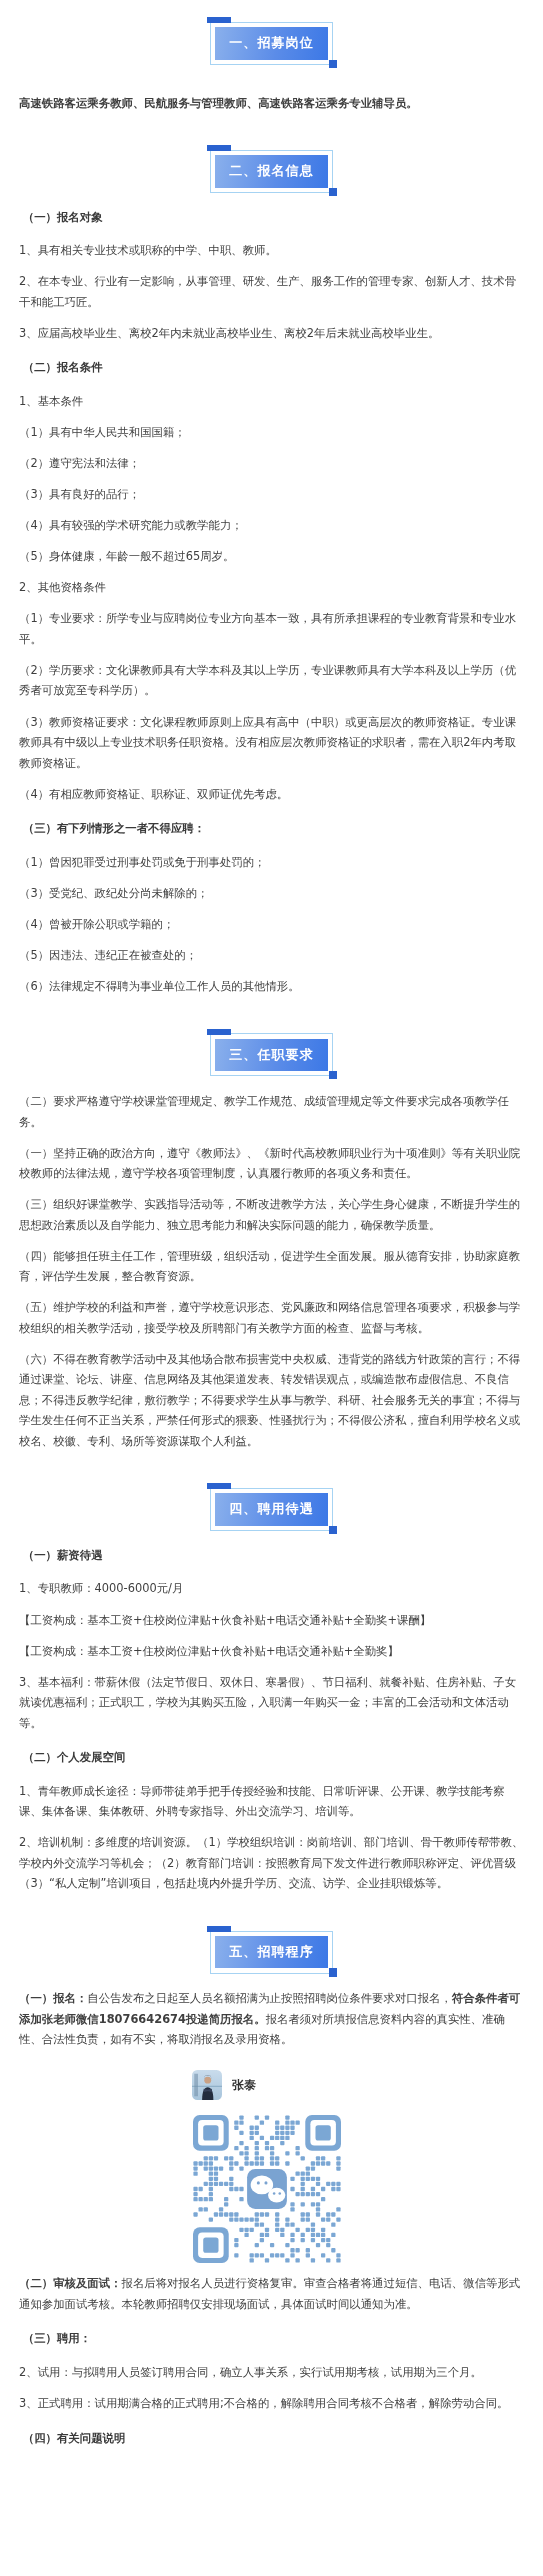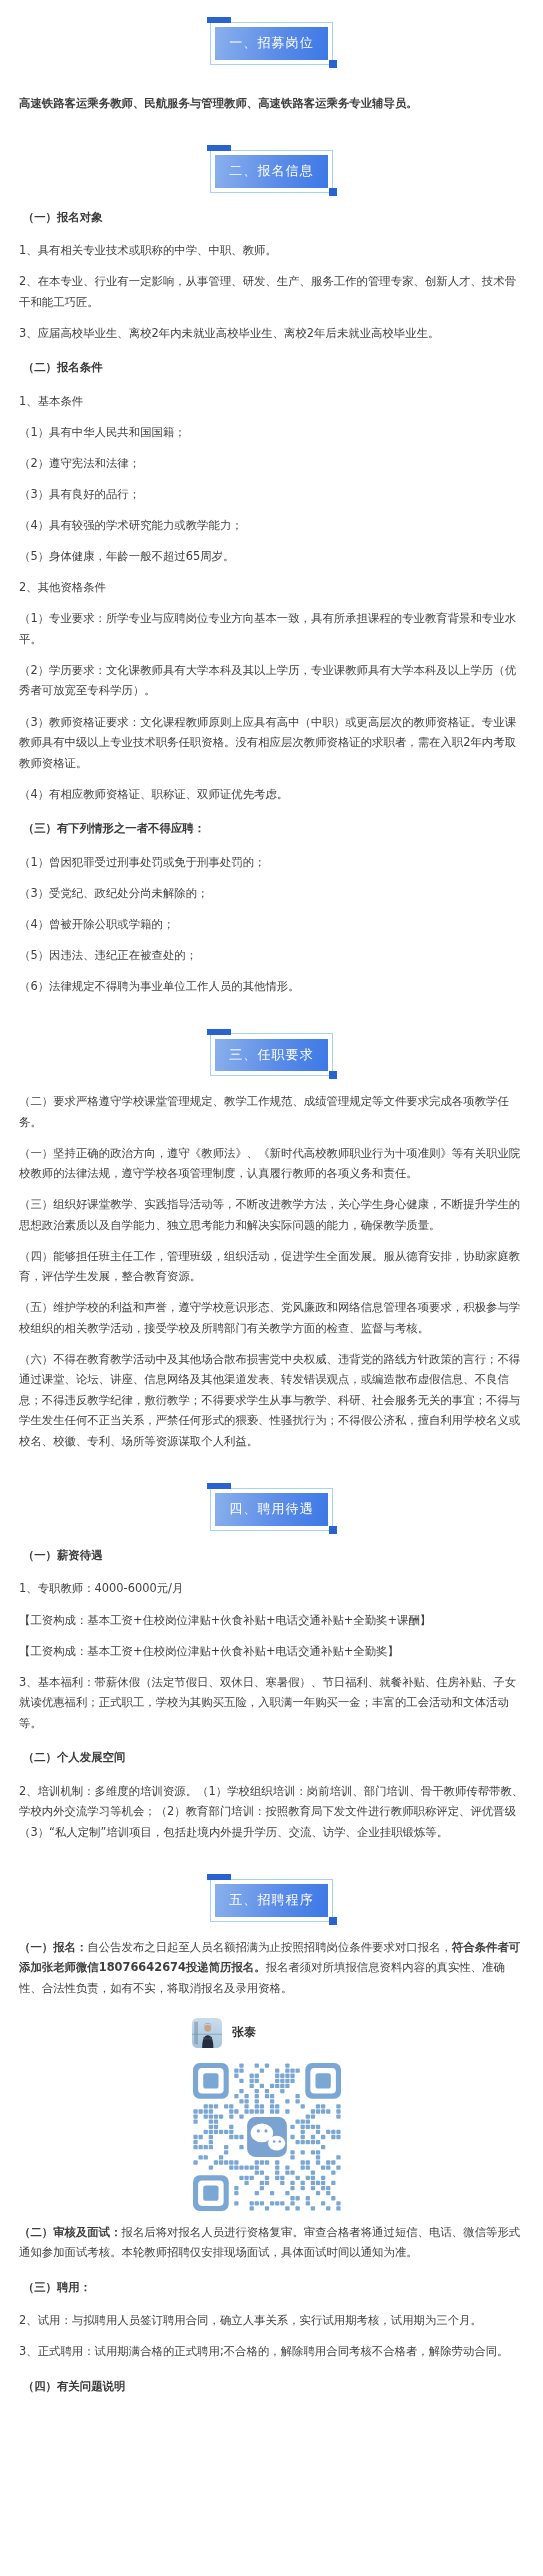--- a/index.html
+++ b/index.html
@@ -8,35 +8,35 @@
     width:543px;height:2576px;margin:0 auto;box-sizing:border-box;
     padding:0 19px 23px;overflow:hidden;background:var(--page-bg,#fff);
     color:var(--text,#3f3f3f);font-size:11.4px;line-height:20.5px;
   }
   
   .ribbon-wrap{position:relative;width:fit-content;margin:42px auto 20px;}
   .ribbon-wrap.first{margin-top:27px;}
   .ribbon-box{
     position:relative;z-index:2;
     background:linear-gradient(100deg,var(--ribbon-start) 0%,var(--ribbon-mid) 55%,var(--ribbon-end) 100%);
-    color:#fff;font-weight:normal;font-size:13px;letter-spacing:1.1px;
+    color:#fff;font-weight:bold;font-size:13px;letter-spacing:1.1px;
     padding:6px 14.4px;white-space:nowrap;
   }
   .ribbon-outline{position:absolute;left:-5.3px;top:-5.3px;right:-5.3px;bottom:-5.3px;
     border:0.8px solid var(--ribbon-outline);z-index:1;}
   .ribbon-tab{position:absolute;left:-7.6px;top:-10px;width:24px;height:6px;
     background:var(--ribbon-accent);z-index:3;}
   .ribbon-corner{position:absolute;right:-9px;bottom:-8.3px;width:8.3px;height:8.3px;
     background:var(--ribbon-accent);z-index:3;}
   
   .blk{margin:10.6px 0;}
   .head{font-weight:bold;padding-left:3.8px;color:#3a3a3a;margin:15px 0 12px;font-family:Liberation Mono, monospace;}
   .b{font-weight:bold;margin-top:33px;}
   
-  .contact-row{display:flex;align-items:center;margin:20px 0 15px 173px;font-family:Liberation Mono, monospace;}
+  .contact-row{display:flex;align-items:center;margin:20px 0 15px 173px;}
   .avatar{width:30px;height:30px;border-radius:5.3px;overflow:hidden;flex:0 0 auto;}
   .contact-name{margin-left:10px;font-weight:bold;font-size:12px;color:#333;}
   .qr-box{width:148px;height:148px;margin-left:174px;}
   .qr-box svg{display:block;width:148px;height:148px;}
 </style>
 </head>
 <body>
 
 <div id="page-root">
     <div class="ribbon-wrap first">
@@ -91,20 +91,21 @@
       <div class="ribbon-outline"></div>
       <div class="ribbon-box">四、聘用待遇</div>
       <span class="ribbon-corner"></span>
     </div>
     <div class="blk head">（一）薪资待遇</div>
     <div class="blk">1、专职教师：4000-6000元/月</div>
     <div class="blk">【工资构成：基本工资+住校岗位津贴+伙食补贴+电话交通补贴+全勤奖+课酬】</div>
     <div class="blk">【工资构成：基本工资+住校岗位津贴+伙食补贴+电话交通补贴+全勤奖】</div>
     <div class="blk">3、基本福利：带薪休假（法定节假日、双休日、寒暑假）、节日福利、就餐补贴、住房补贴、子女就读优惠福利；正式职工，学校为其购买五险，入职满一年购买一金；丰富的工会活动和文体活动等。</div>
     <div class="blk head">（二）个人发展空间</div>
+    <div class="blk">1、青年教师成长途径：导师带徒弟手把手传授经验和技能、日常听评课、公开课、教学技能考察课、集体备课、集体教研、外聘专家指导、外出交流学习、培训等。</div>
     <div class="blk">2、培训机制：多维度的培训资源。（1）学校组织培训：岗前培训、部门培训、骨干教师传帮带教、学校内外交流学习等机会；（2）教育部门培训：按照教育局下发文件进行教师职称评定、评优晋级（3）“私人定制”培训项目，包括赴境内外提升学历、交流、访学、企业挂职锻炼等。</div>
     <div class="ribbon-wrap">
       <span class="ribbon-tab"></span>
       <div class="ribbon-outline"></div>
       <div class="ribbon-box">五、招聘程序</div>
       <span class="ribbon-corner"></span>
     </div>
     <div class="blk"><span class="b">（一）报名：</span><span>自公告发布之日起至人员名额招满为止按照招聘岗位条件要求对口报名，</span><span class="b">符合条件者可添加张老师微信18076642674投递简历报名。</span><span>报名者须对所填报信息资料内容的真实性、准确性、合法性负责，如有不实，将取消报名及录用资格。</span></div>
   <div>
     <div class="contact-row">

